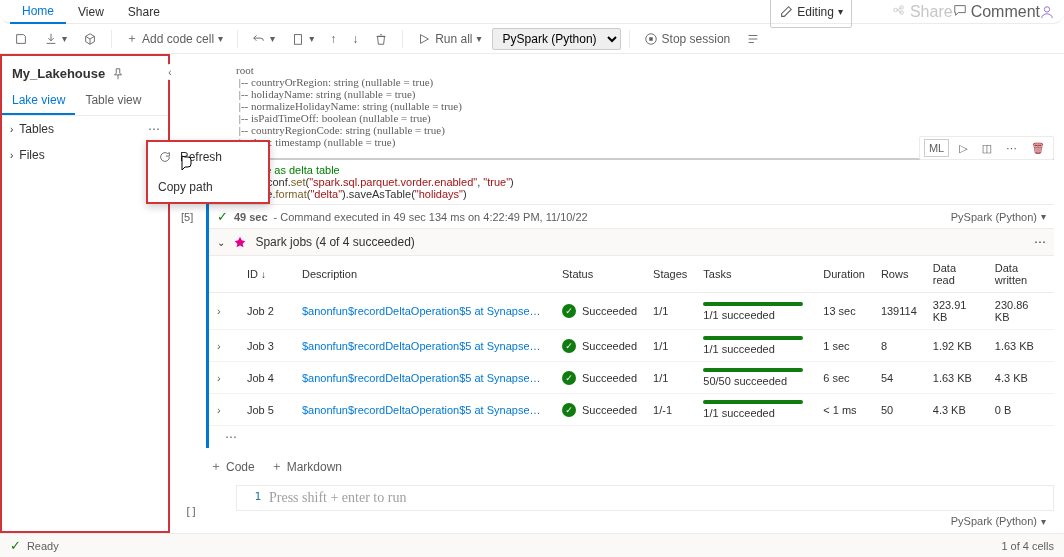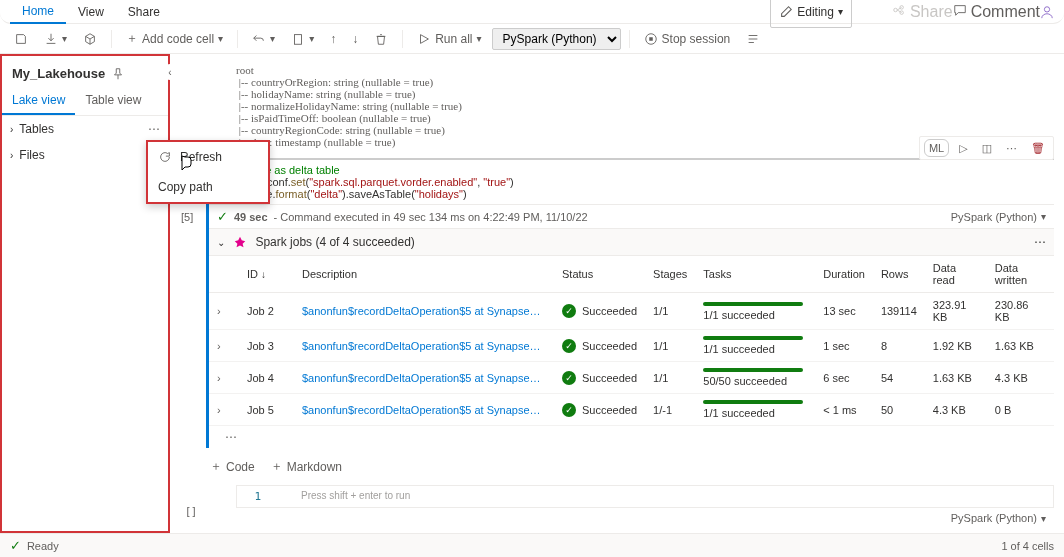--- a/index.html
+++ b/index.html
@@ -45,21 +45,21 @@
 .content { flex: 1; overflow: auto; padding: 6px 10px 0 6px; position: relative; }
 .schema-pre { font-family: Liberation Serif, serif; font-size: 11px; color: #605e5c; white-space: pre; padding: 4px 60px; }
 
 
 .cell { display: flex; margin-top: 6px; }
 .cell-gutter { width: 30px; display: flex; flex-direction: column; align-items: center; color: #0078d4; font-size: 12px; }
 .cell-gutter .play { color: #0078d4; margin-bottom: 4px; }
 .cell-body { flex: 1; border-top: 2px solid #ccc; border-left: 3px solid #0078d4; position: relative; }
 .cell-actions { position: absolute; right: 0; top: -24px; display: flex; gap: 6px; align-items: center; background: #fff; border: 1px solid #edebe9; border-radius: 2px; padding: 2px 4px; }
 .cell-action { font-size: 11px; color: #605e5c; padding: 2px 4px; }
-.cell-action.ml { border: 1px solid #ccc; border-radius: 6px; }
+.cell-action.ml { border: 1px solid #ccc; border-radius: 0; }
 
 .code-block { display: flex; font-family: Consolas, monospace; font-size: 11px; padding: 4px 0; background: #fff; }
 .code-lines { width: 28px; text-align: right; padding-right: 8px; color: #237893; }
 .code-text { flex: 1; white-space: pre; }
 .code-comment { color: #008000; }
 .code-str { color: #a31515; }
 .code-func { color: #795e26; }
 .code-dotted { border-bottom: 1px dotted #888; }
 
 .exec-info { display: flex; align-items: center; gap: 6px; padding: 4px 8px; font-size: 11px; color: #605e5c; border-top: 1px solid #edebe9; }
@@ -81,21 +81,21 @@
 
 .more-row { padding: 4px 16px; color: #605e5c; }
 
 
 .add-cell { margin-left: 30px; padding: 10px 4px; display: flex; gap: 16px; color: #605e5c; font-size: 12px; }
 .add-btn { display: flex; align-items: center; gap: 4px; cursor: pointer; }
 
 
 .empty-cell { margin-left: 30px; border: 1px solid #edebe9; padding: 4px; display: flex; }
 .empty-cell .code-lines { width: 28px; text-align: right; padding-right: 8px; color: #237893; font-family: Consolas, monospace; font-size: 11px; }
-.empty-cell .ph { color: #a19f9d; font-size: 10px; font-family: Liberation Sans, sans-serif; margin-left: 32px; }
+.empty-cell .ph { color: #a19f9d; font-size: 14px; font-family: Liberation Serif, serif; }
 .empty-cell-footer { margin-left: 0; padding: 4px 8px; display: flex; font-size: 11px; color: #605e5c; }
 .empty-cell-footer .right { margin-left: auto; display: flex; align-items: center; gap: 4px; }
 .empty-marker { width: 30px; text-align: center; font-size: 11px; color: #605e5c; padding-top: 20px; }
 .empty-wrap { display: flex; }
 
 
 .statusbar { position: fixed; bottom: 0; left: 0; right: 0; height: 24px; border-top: 1px solid #edebe9; background: #faf9f8; display: flex; align-items: center; padding: 0 10px; font-size: 11px; color: #605e5c; }
 .statusbar .ready-dot { color: #107c10; margin-right: 6px; font-size: 13px; }
 .statusbar .right { margin-left: auto; }
 

